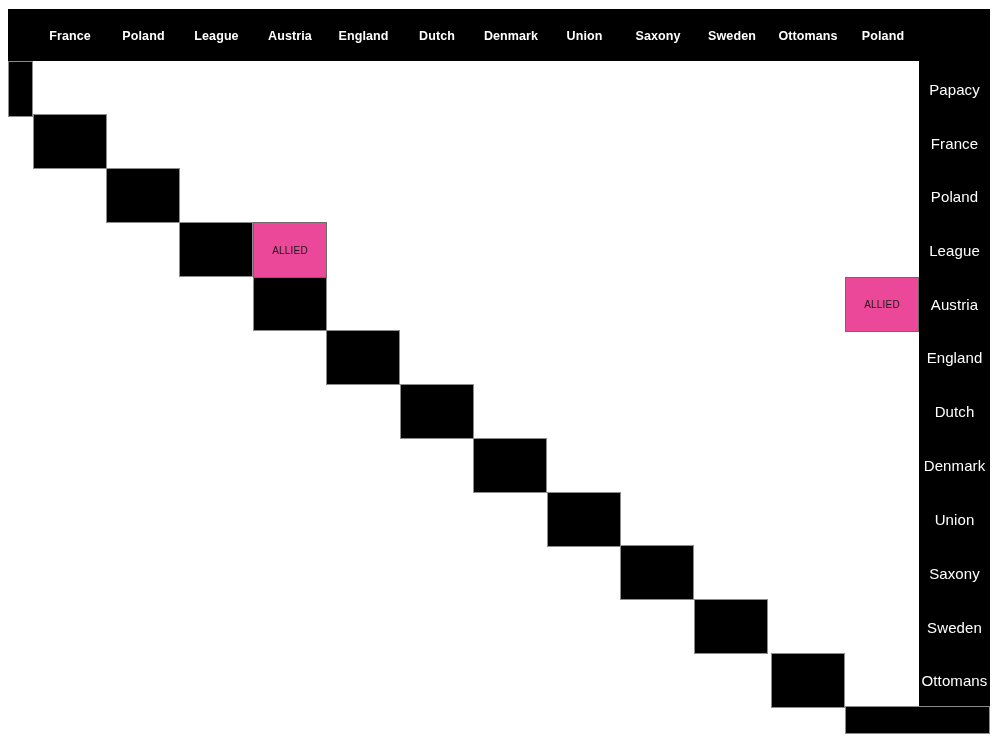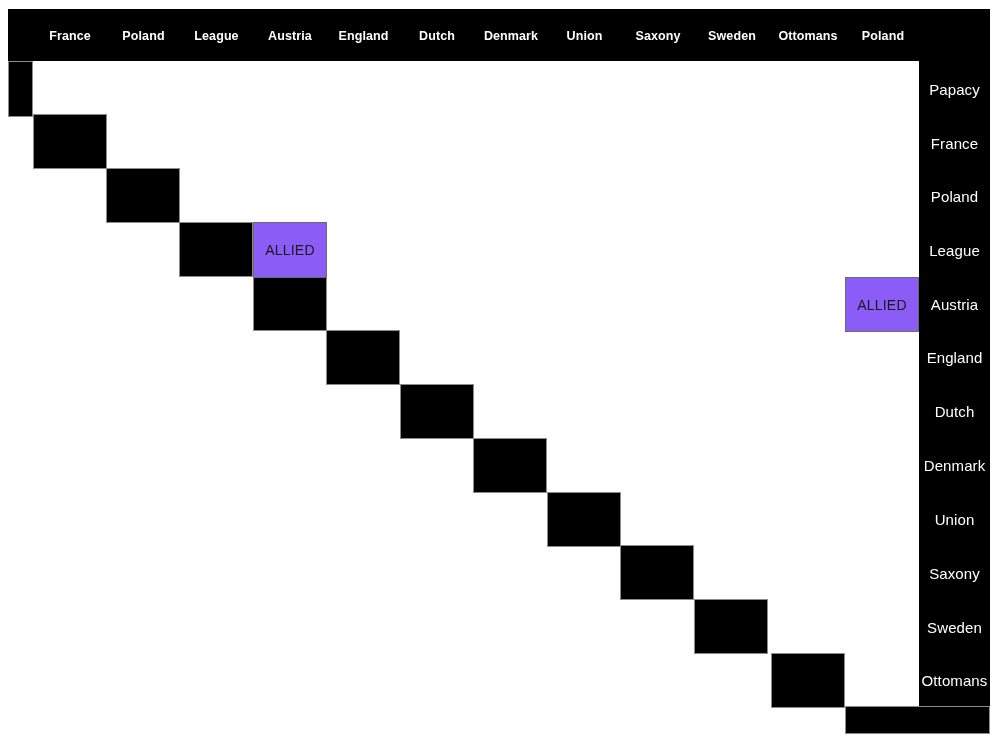--- a/index.html
+++ b/index.html
@@ -91,25 +91,25 @@
   .diag-cell {
     position: absolute;
     background: #000000;
     border: 1px solid #8c8c8c;
     box-sizing: border-box;
   }
 
   
   .allied-cell {
     position: absolute;
-    background: #8b5cf6;
+    background: #ec4899;
     border: 1px solid #6b6b6b;
     box-sizing: border-box;
     color: #1a1a1a;
-    font-size: 14px;
+    font-size: 10px;
     font-weight: normal;
     display: flex;
     align-items: center;
     justify-content: center;
     letter-spacing: 0.2px;
   }
 </style>
 </head>
 <body>
 

